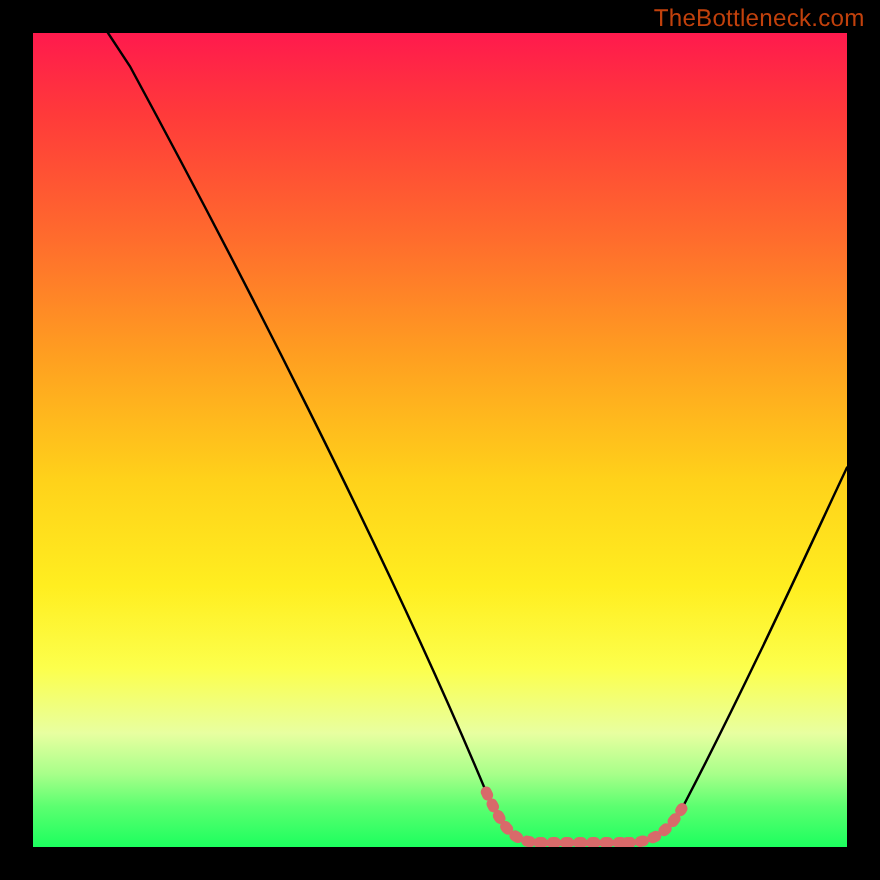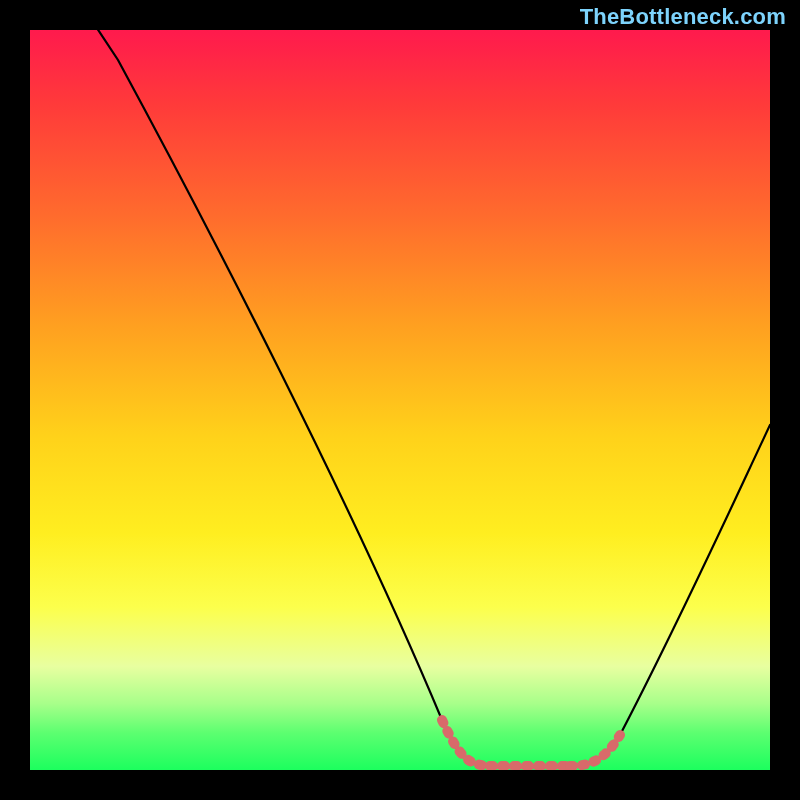--- a/index.html
+++ b/index.html
@@ -35,23 +35,23 @@
       #e8ffa0 86%,
       #a8ff8a 91%,
       #5cff70 95%,
       #1cff5e 100%
     );
   }
   .watermark {
     position: absolute;
     top: 4px;
     right: 14px;
-    color: #7dd3fc;
+    color: #c2410c;
     font-size: 22px;
-    font-weight: 700;
+    font-weight: 400;
     letter-spacing: 0.2px;
   }
   svg.curve-layer {
     position: absolute;
     left: 0;
     top: 0;
     width: 740px;
     height: 740px;
   }
 </style>

